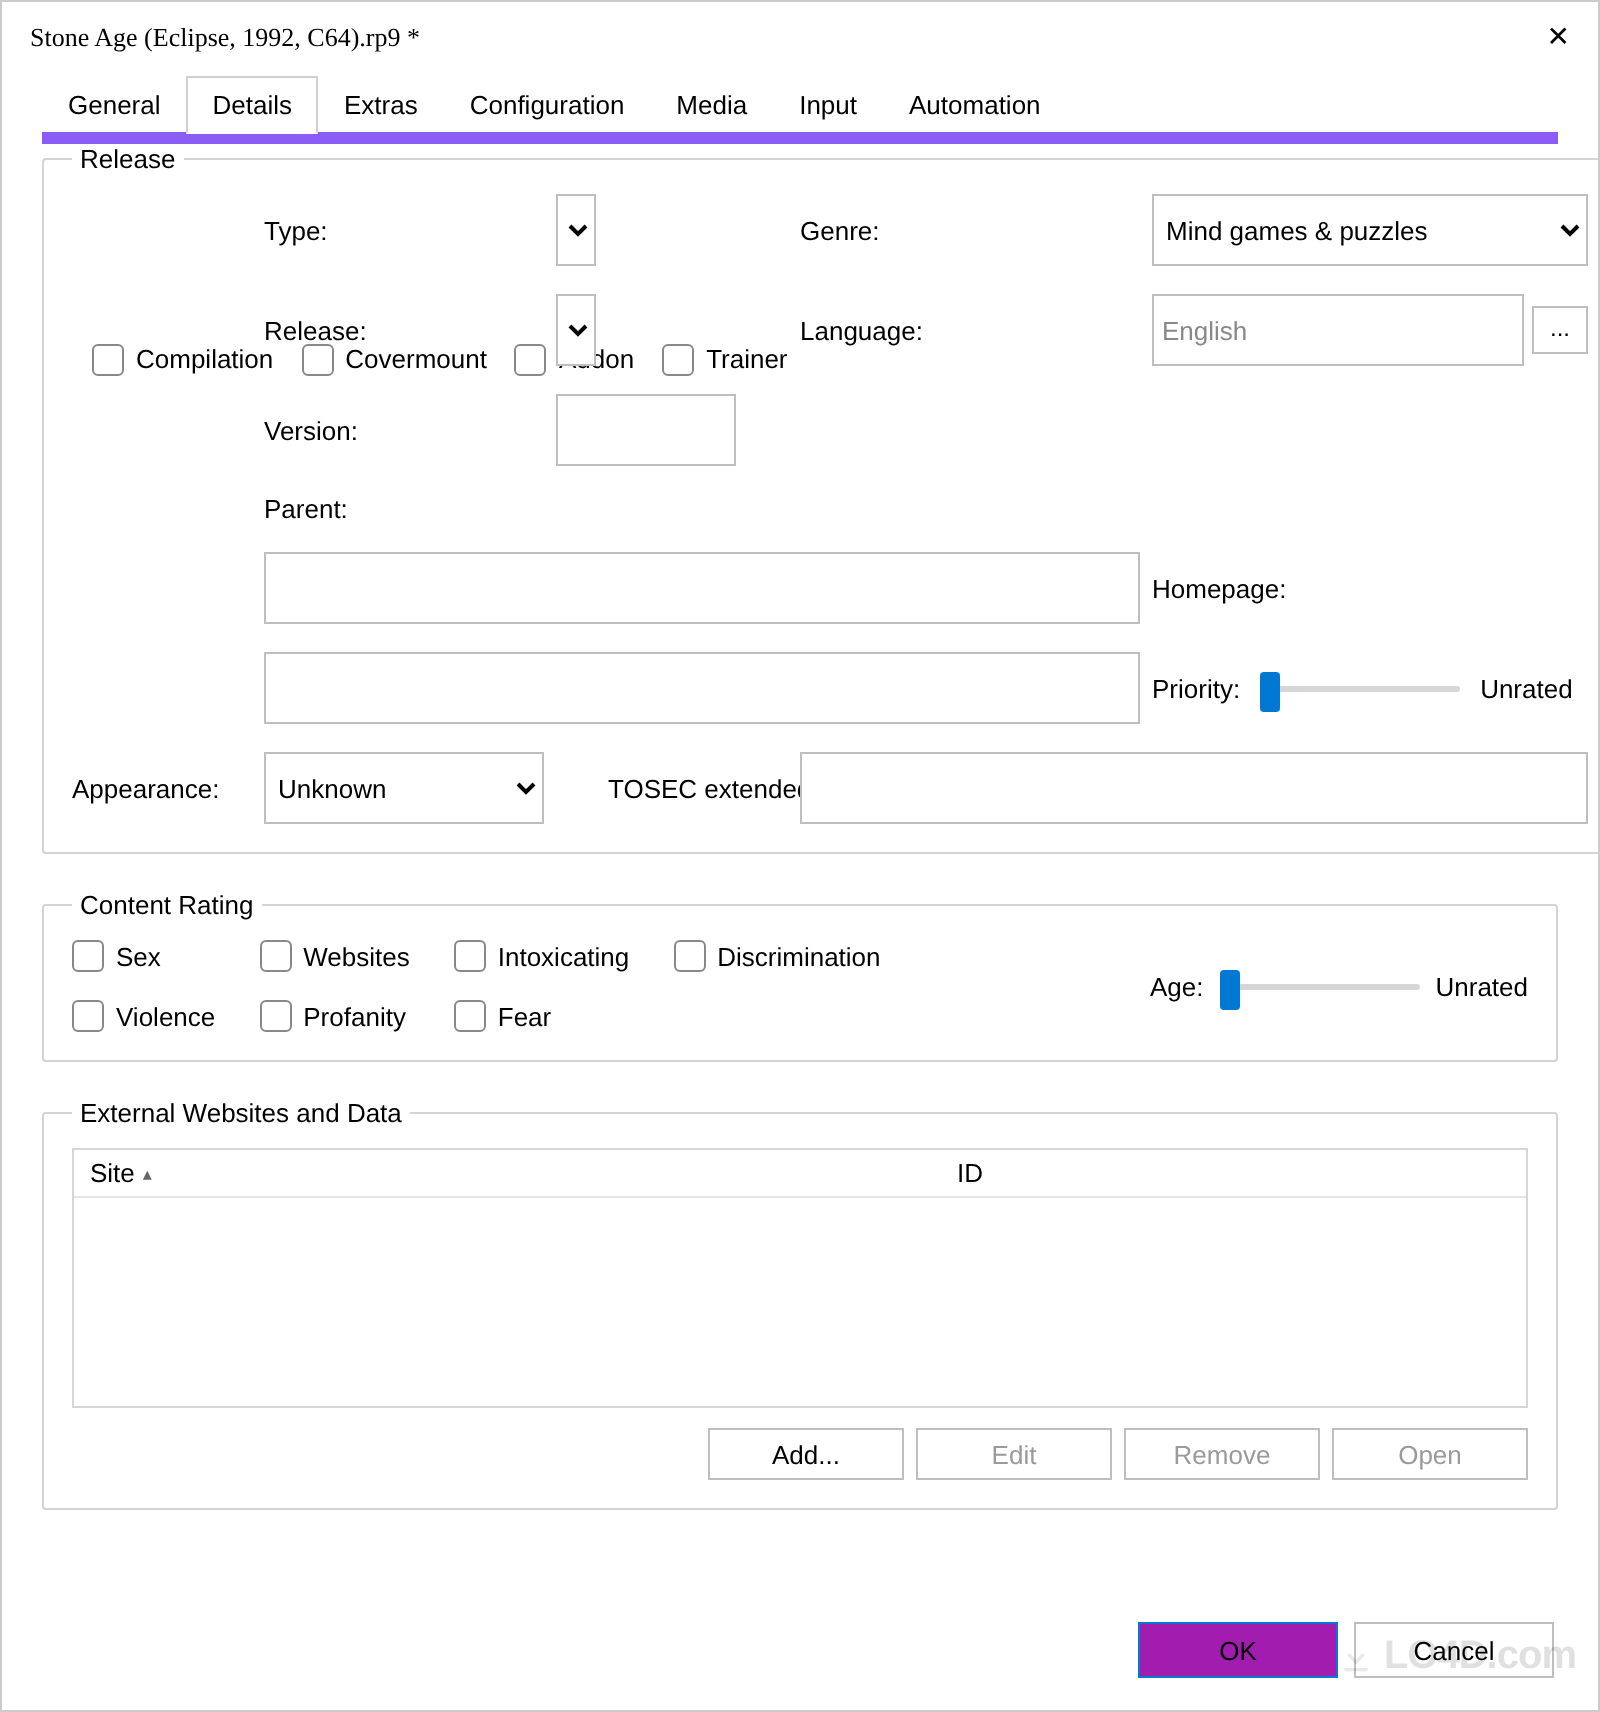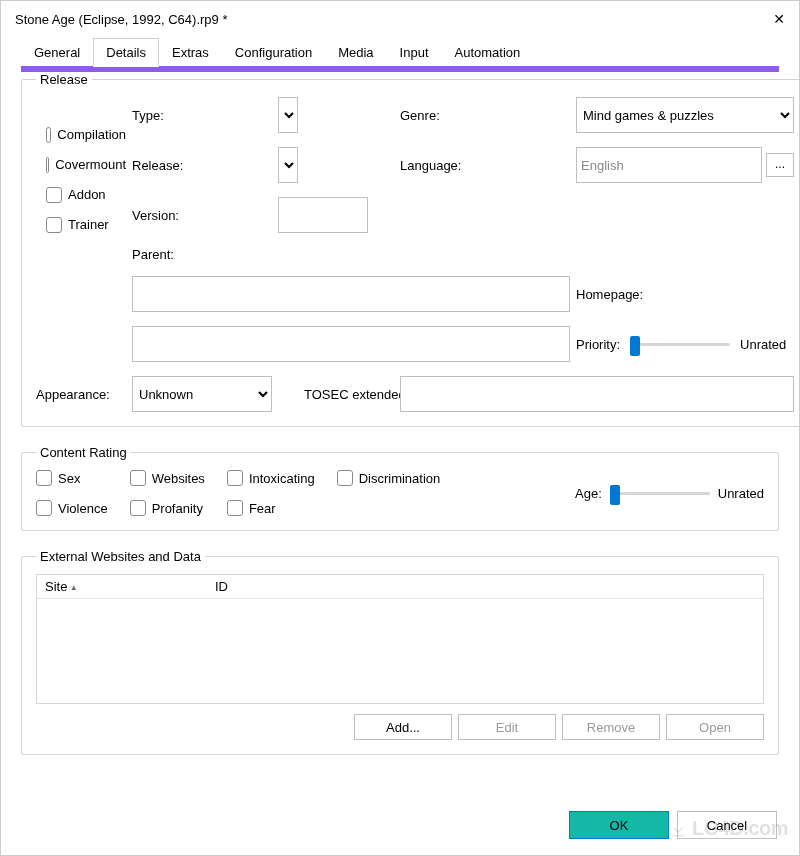--- a/index.html
+++ b/index.html
@@ -21,20 +21,21 @@
     background: #fff;
     display: flex;
     flex-direction: column;
   }
   .titlebar {
     height: 36px;
     display: flex;
     align-items: center;
     justify-content: space-between;
     padding: 0 14px;
+    font-family: Liberation Serif, serif;
   }
   .titlebar .title { font-size: 13px; }
   .titlebar .close {
     font-size: 14px;
     cursor: pointer;
     width: 40px;
     text-align: right;
   }
   .tabs {
     display: flex;
@@ -101,21 +102,21 @@
     width: 28px;
     border: 1px solid #bfbfbf;
     background: #fff;
     font-size: 12px;
     cursor: pointer;
     text-align: center;
     line-height: 20px;
   }
   .check-col {
     display: flex;
-    flex-direction: column;
+    flex-direction: row;
     gap: 14px;
     padding-left: 10px;
   }
   .chk {
     display: flex;
     align-items: center;
     gap: 6px;
     font-size: 13px;
   }
   .chk input[type="checkbox"] {
@@ -175,20 +176,21 @@
     background: #fff;
     margin-bottom: 10px;
   }
   .ext-header {
     display: flex;
     border-bottom: 1px solid #e4e4e4;
     font-size: 13px;
     background: #fff;
     height: 24px;
     align-items: center;
+    text-align: center;
   }
   .ext-col {
     padding: 3px 8px;
   }
   .ext-col.site { width: 170px; display: flex; align-items: center; gap: 4px;}
   .ext-col.id { flex: 1; }
   .sort-caret { font-size: 9px; color: #666; }
   .ext-row {
     display: flex;
     color: #8a8a8a;
@@ -220,21 +222,21 @@
     gap: 8px;
     padding: 14px 22px 16px 0;
     border-top: none;
   }
   .footer .btn {
     min-width: 100px;
     height: 28px;
   }
   .footer .btn.primary {
     border: 1px solid #0078d4;
-    background: #14b8a6;
+    background: #a21caf;
   }
   .watermark {
     position: absolute;
     right: 12px;
     bottom: 16px;
     font-size: 20px;
     font-weight: 600;
     color: rgba(0,0,0,0.12);
     letter-spacing: -0.5px;
     pointer-events: none;

